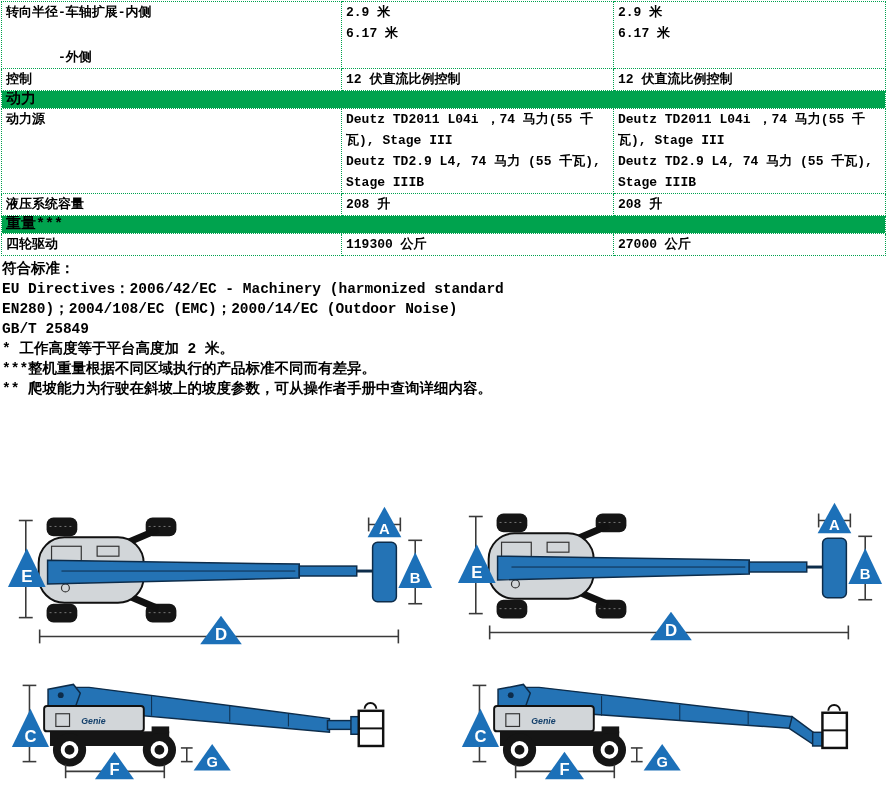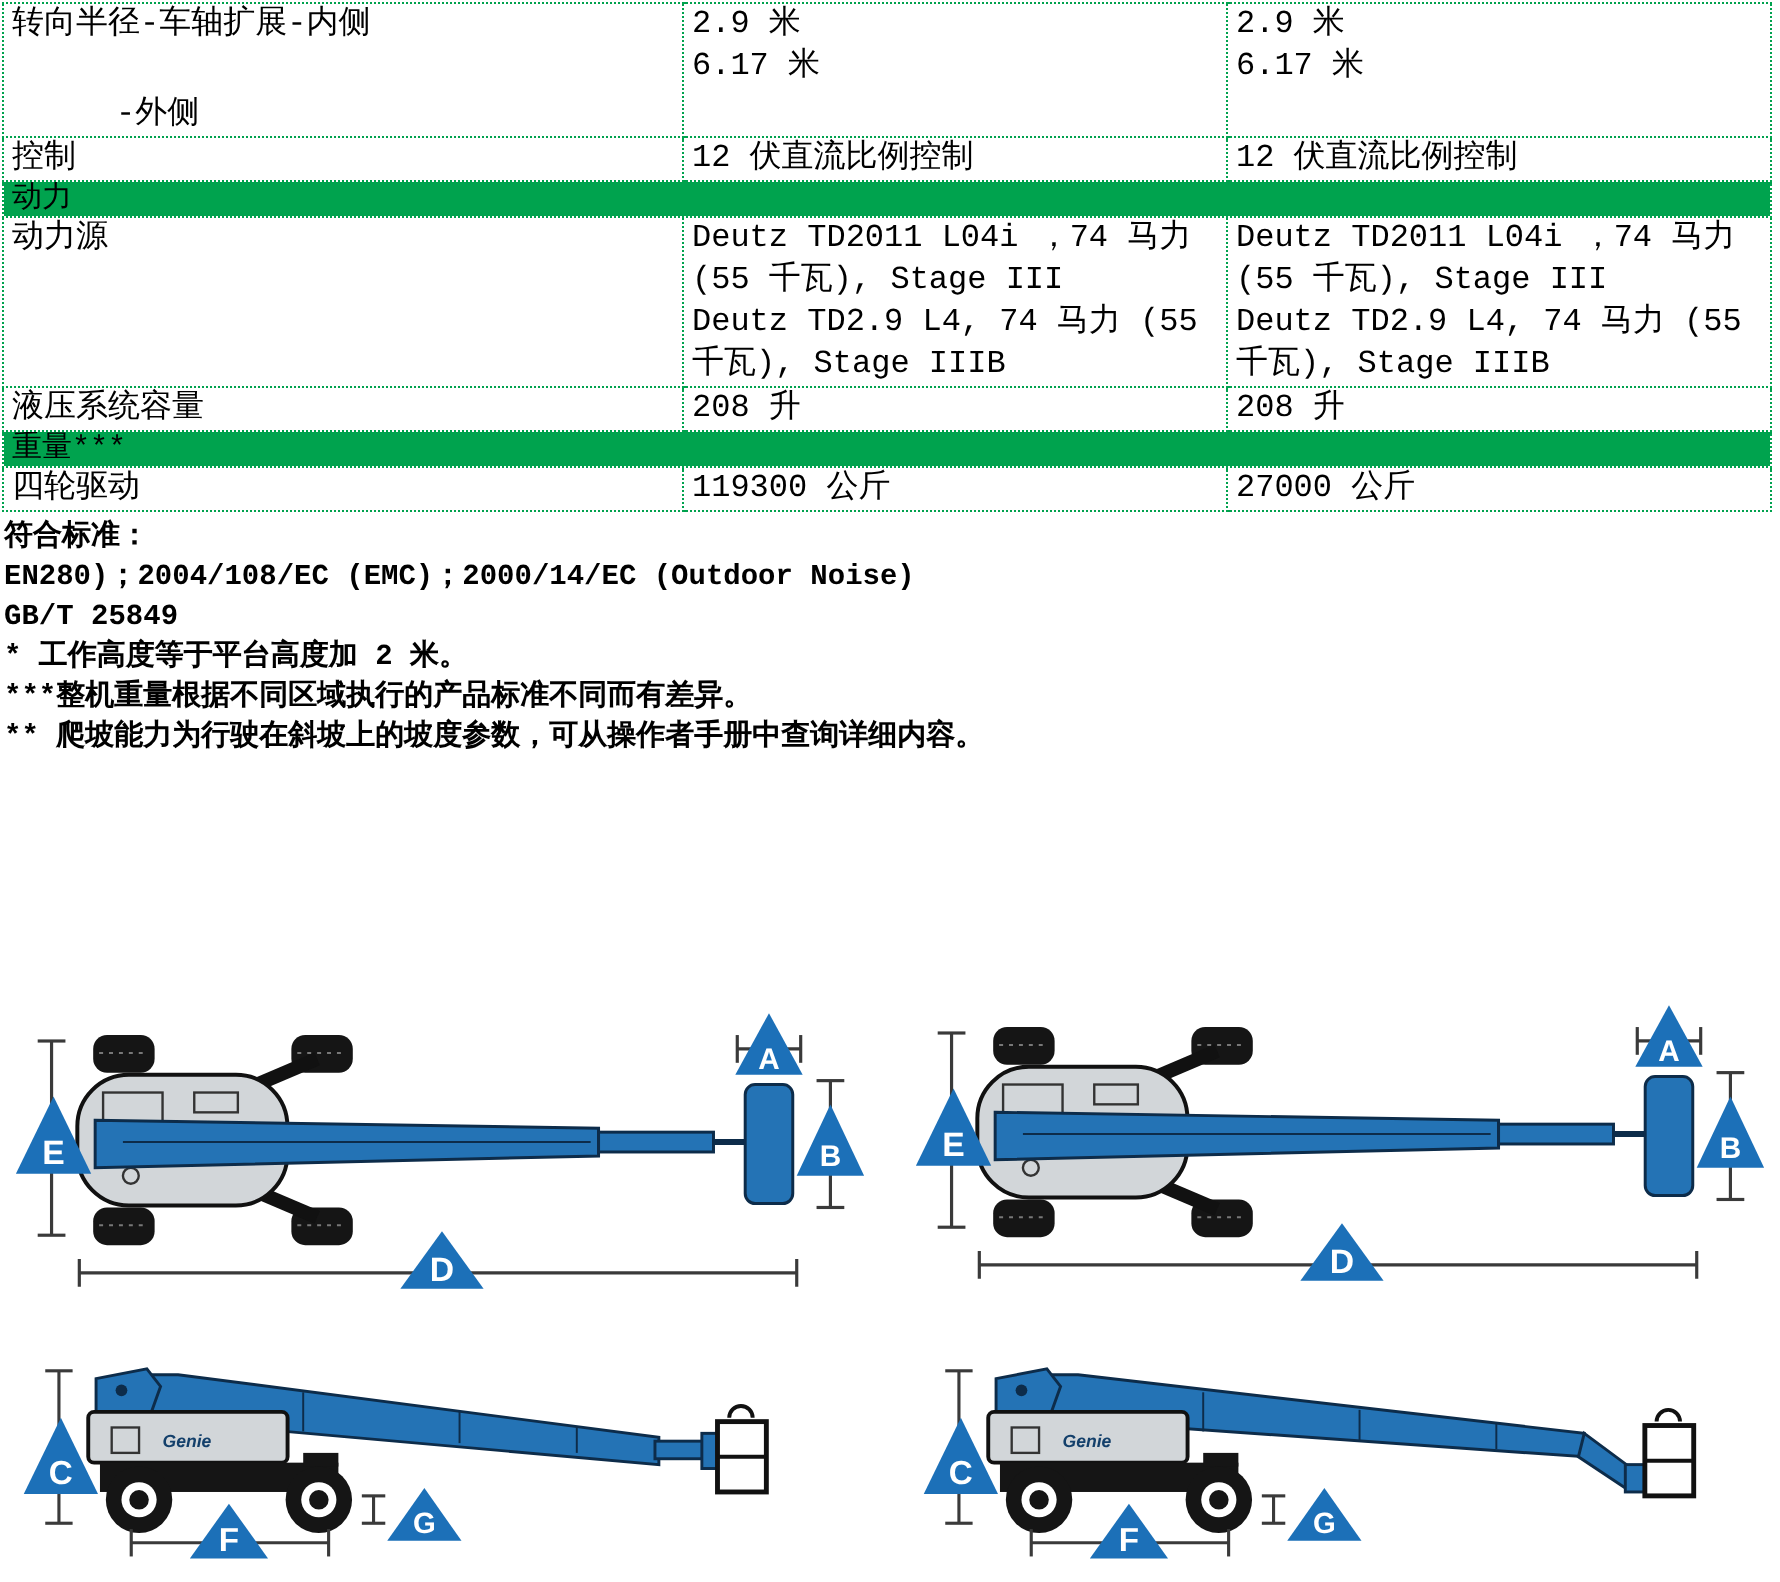--- a/index.html
+++ b/index.html
@@ -2,26 +2,26 @@
 <html><head>
 <meta charset="utf-8">
 <style>
   html,body{margin:0;padding:0;background:#fff;}
   body{width:890px;height:791px;position:relative;overflow:hidden;
        font-family:"Liberation Mono","DejaVu Sans Mono",monospace;color:#000;}
 
   
   .spec-table{border-collapse:collapse;table-layout:fixed;width:884px;margin:1px 0 0 1px;}
   .spec-table td{border:1px dotted #00A24E;vertical-align:top;
-                 font-size:16px;line-height:21px;padding:0 4px;overflow:hidden;}
+                 font-size:13px;line-height:21px;padding:0 4px;overflow:hidden;font-weight:bold;}
   .spec-table col.c1{width:340px}
   .spec-table col.c2{width:272px}
   .spec-table col.c3{width:272px}
   .section-row td{background:#00A34E;border:1px dotted #00A24E;
-                  font-weight:normal;font-size:15px;line-height:17px;height:17px;padding:0 4px;}
+                  font-weight:bold;font-size:15px;line-height:17px;height:17px;padding:0 4px;}
   .indent2{padding-left:52px;margin-top:24px;}
   .engine-line{margin:0;}
 
   
   .footnotes{margin:3px 0 0 2px;font-size:14.5px;line-height:20px;font-weight:bold;}
   .footnotes div{white-space:pre;}
 
   
   .diagrams{position:absolute;left:0;top:488px;width:890px;height:303px;}
   .dg{position:absolute;}
@@ -95,20 +95,21 @@
   <tr>
     <td>四轮驱动</td>
     <td>119300 公斤</td>
     <td>27000 公斤</td>
   </tr>
 </tbody>
   </table>
 
 <div class="footnotes">
   <div>符合标准：</div>
+  <div>EU Directives：2006/42/EC - Machinery (harmonized standard</div>
   <div>EN280)；2004/108/EC (EMC)；2000/14/EC (Outdoor Noise)</div>
   <div>GB/T 25849</div>
   <div>* 工作高度等于平台高度加 2 米。</div>
   <div>***整机重量根据不同区域执行的产品标准不同而有差异。</div>
   <div>** 爬坡能力为行驶在斜坡上的坡度参数，可从操作者手册中查询详细内容。</div>
 </div>
 
 <div class="diagrams">
 
   <div class="dg dg-tl">

